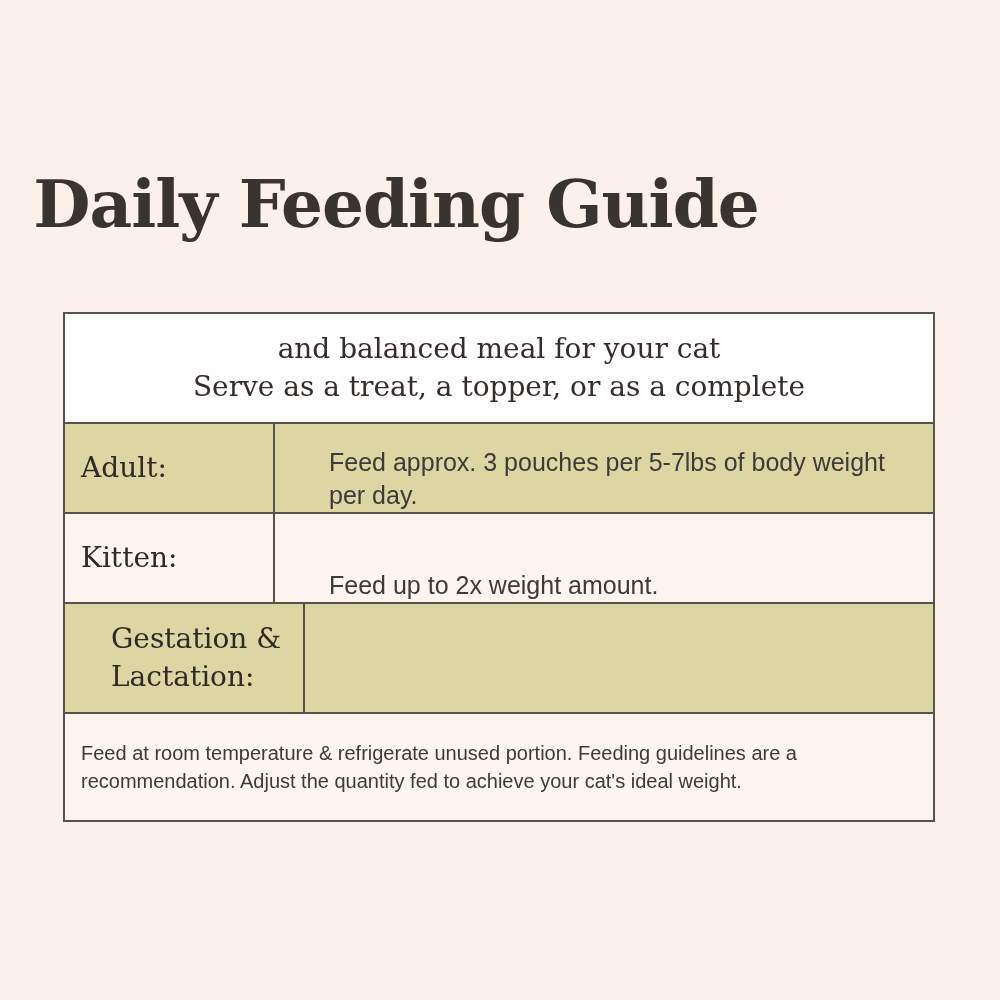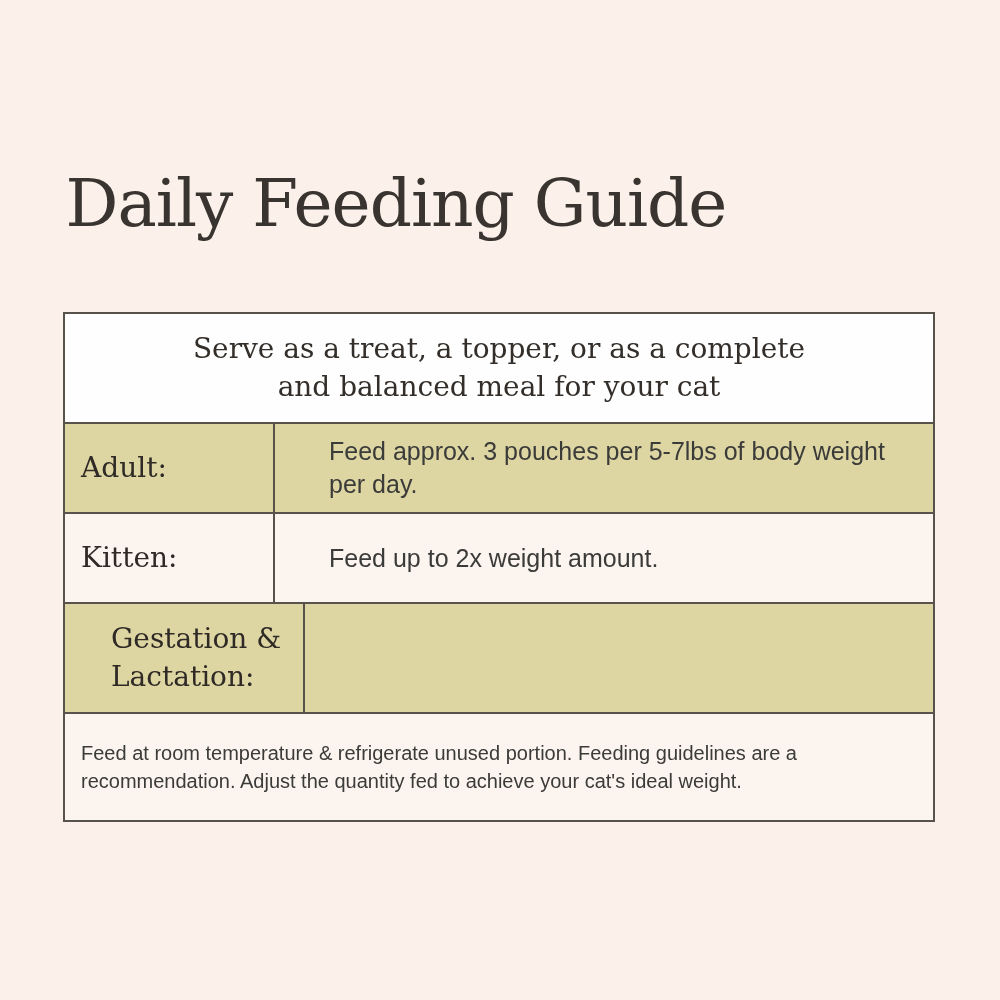--- a/index.html
+++ b/index.html
@@ -19,21 +19,21 @@
     font-family:"Liberation Sans", sans-serif;
     overflow:hidden;
   }
   .page-title{
     position:absolute;
     top:168px;
     left:0;
     width:792px;
     text-align:center;
     font-family:"DejaVu Serif", serif;
-    font-weight:400;
+    font-weight:700;
     font-size:66px;
     line-height:1.1;
     letter-spacing:-1px;
     color:var(--heading-text);
   }
   .guide-table{
     position:absolute;
     left:63px;
     top:312px;
     width:872px;
@@ -76,21 +76,21 @@
     padding-left:16px;
     padding-right:6px;
     font-family:"DejaVu Serif", serif;
     font-size:28px;
     line-height:38px;
     color:#2f2a26;
   }
   .cell-text{
     flex:1;
     display:flex;
-    align-items:center;
+    align-items:flex-end;
     padding-left:14px;
     padding-right:10px;
     font-size:25px;
     line-height:33px;
     color:var(--body-text);
   }
   .cell-text .wrap-limit{
     max-width:580px;
   }
   .row-footnote{
@@ -108,22 +108,22 @@
   }
 </style>
 </head>
 <body>
 
 <h1 class="page-title">Daily Feeding Guide</h1>
 
 <div class="guide-table">
 
   <div class="row row-header">
+    <span>and balanced meal for your cat</span>
     <span>Serve as a treat, a topper, or as a complete</span>
-    <span>and balanced meal for your cat</span>
   </div>
 
   <div class="row row-data row-adult row-shaded">
     <div class="cell-label">Adult:</div>
     <div class="cell-text">
       <span class="wrap-limit">Feed approx. 3 pouches per 5-7lbs of body weight per day.</span>
     </div>
   </div>
 
   <div class="row row-data row-kitten row-light">

